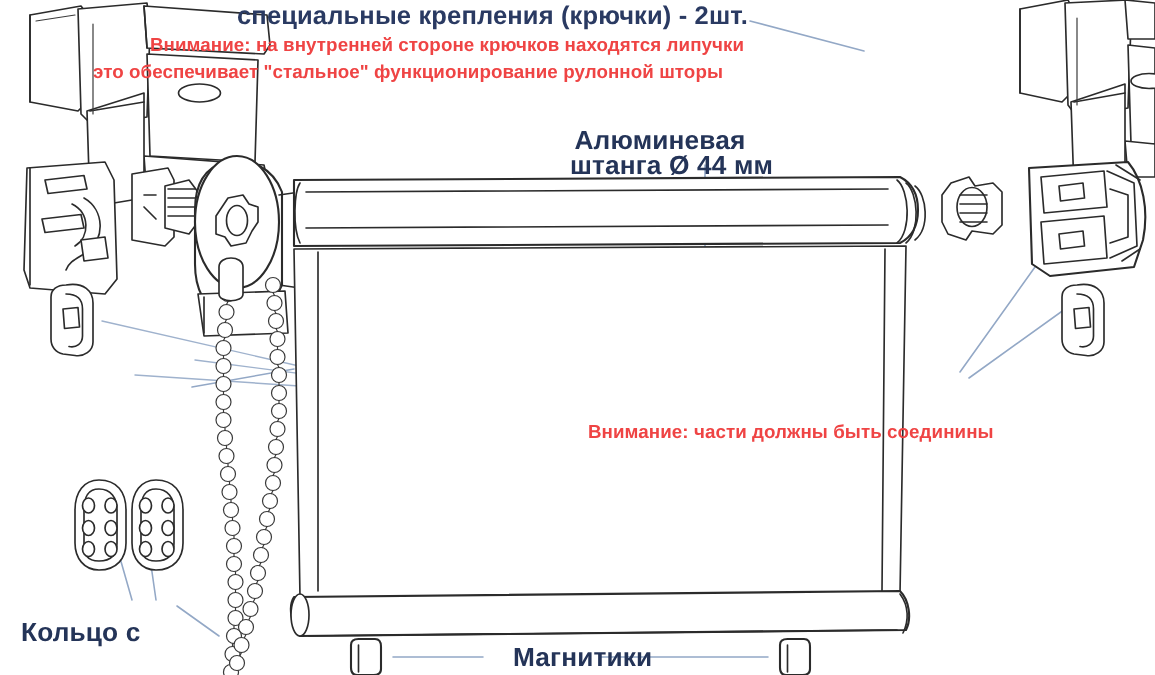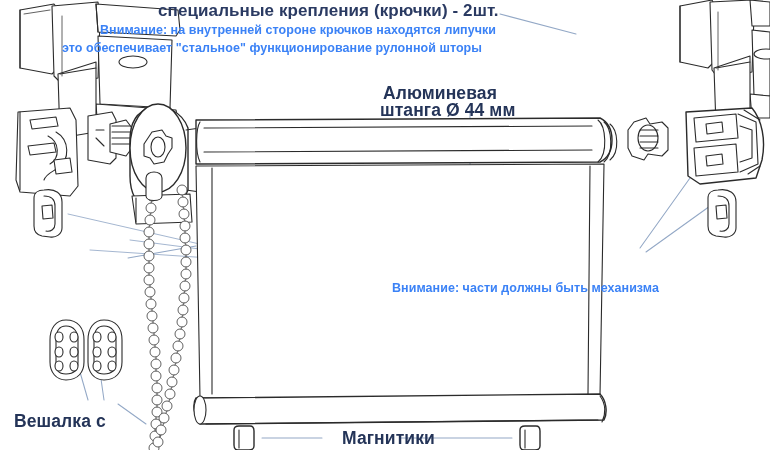--- a/index.html
+++ b/index.html
@@ -33,21 +33,21 @@
   }
   .lbl-main {
     font-size: 17px;
     font-weight: 600;
     color: #2a3a62;
     text-align: right;
   }
   .lbl-note {
     font-size: 12.5px;
     font-weight: 600;
-    color: #3b82f6;
+    color: #ef4444;
     letter-spacing: 0.05px;
   }
   .lbl-big {
     font-size: 17.5px;
     font-weight: 700;
     color: #243458;
   }
   #t-hooks      { left: 158px; top: 2px;   }
   #t-hooks-n1   { left: 100px; top: 24px;  }
   #t-hooks-n2   { left: 62px;  top: 42px;  }
@@ -309,20 +309,20 @@
 
   <div class="lbl lbl-note" id="t-hooks-n1">Внимание: на внутренней стороне крючков находятся липучки</div>
 
   <div class="lbl lbl-note" id="t-hooks-n2">это обеспечивает "стальное" функционирование рулонной шторы</div>
 
   <div class="lbl lbl-big" id="t-rod">Алюминевая</div>
 
   <div class="lbl lbl-big" id="t-rod2">штанга Ø 44 мм</div>
 
 
-  <div class="lbl lbl-note" id="t-hanger-n">Внимание: части должны быть механизма</div>
-
-  <div class="lbl lbl-big" id="t-ring">Вешалка с</div>
+  <div class="lbl lbl-note" id="t-hanger-n">Внимание: части должны быть соединины</div>
+
+  <div class="lbl lbl-big" id="t-ring">Кольцо с</div>
 
 
   <div class="lbl lbl-big" id="t-magnets">Магнитики</div>
 
 </div>
 
 </body></html>

